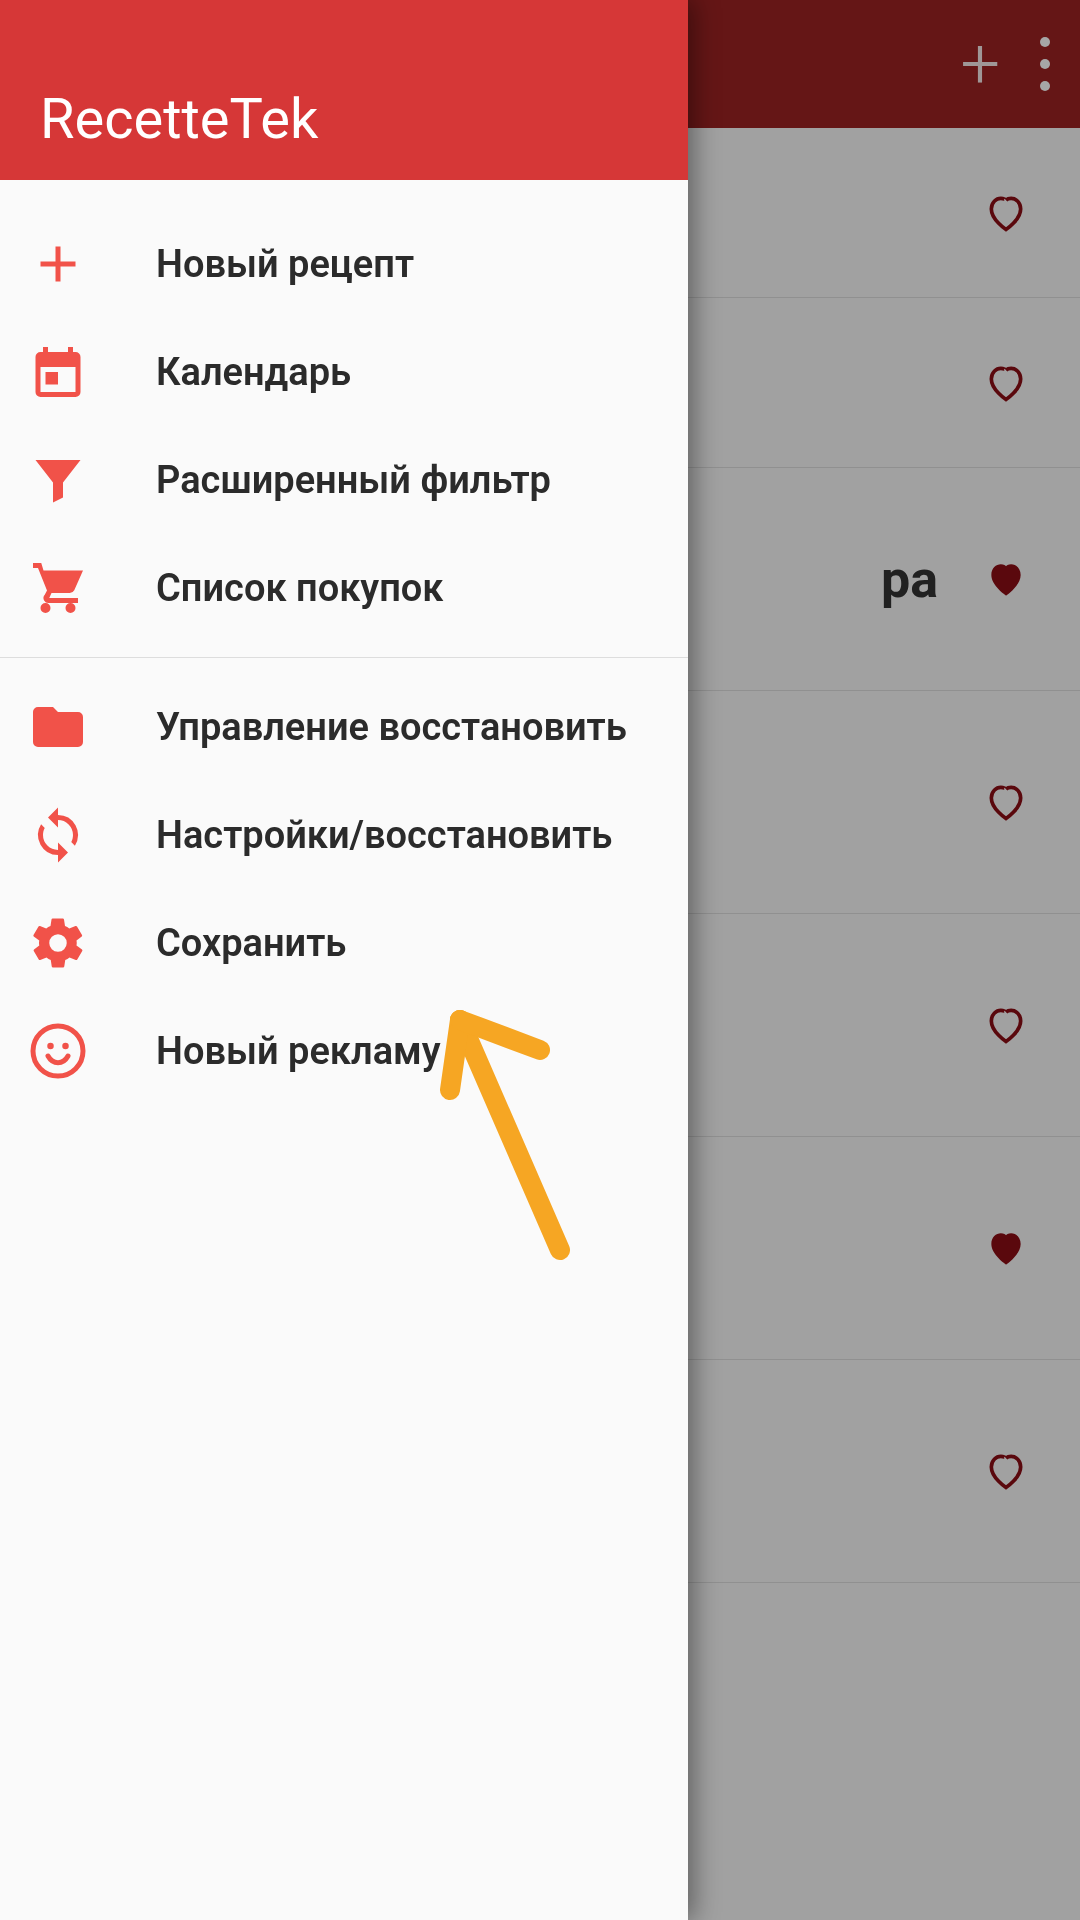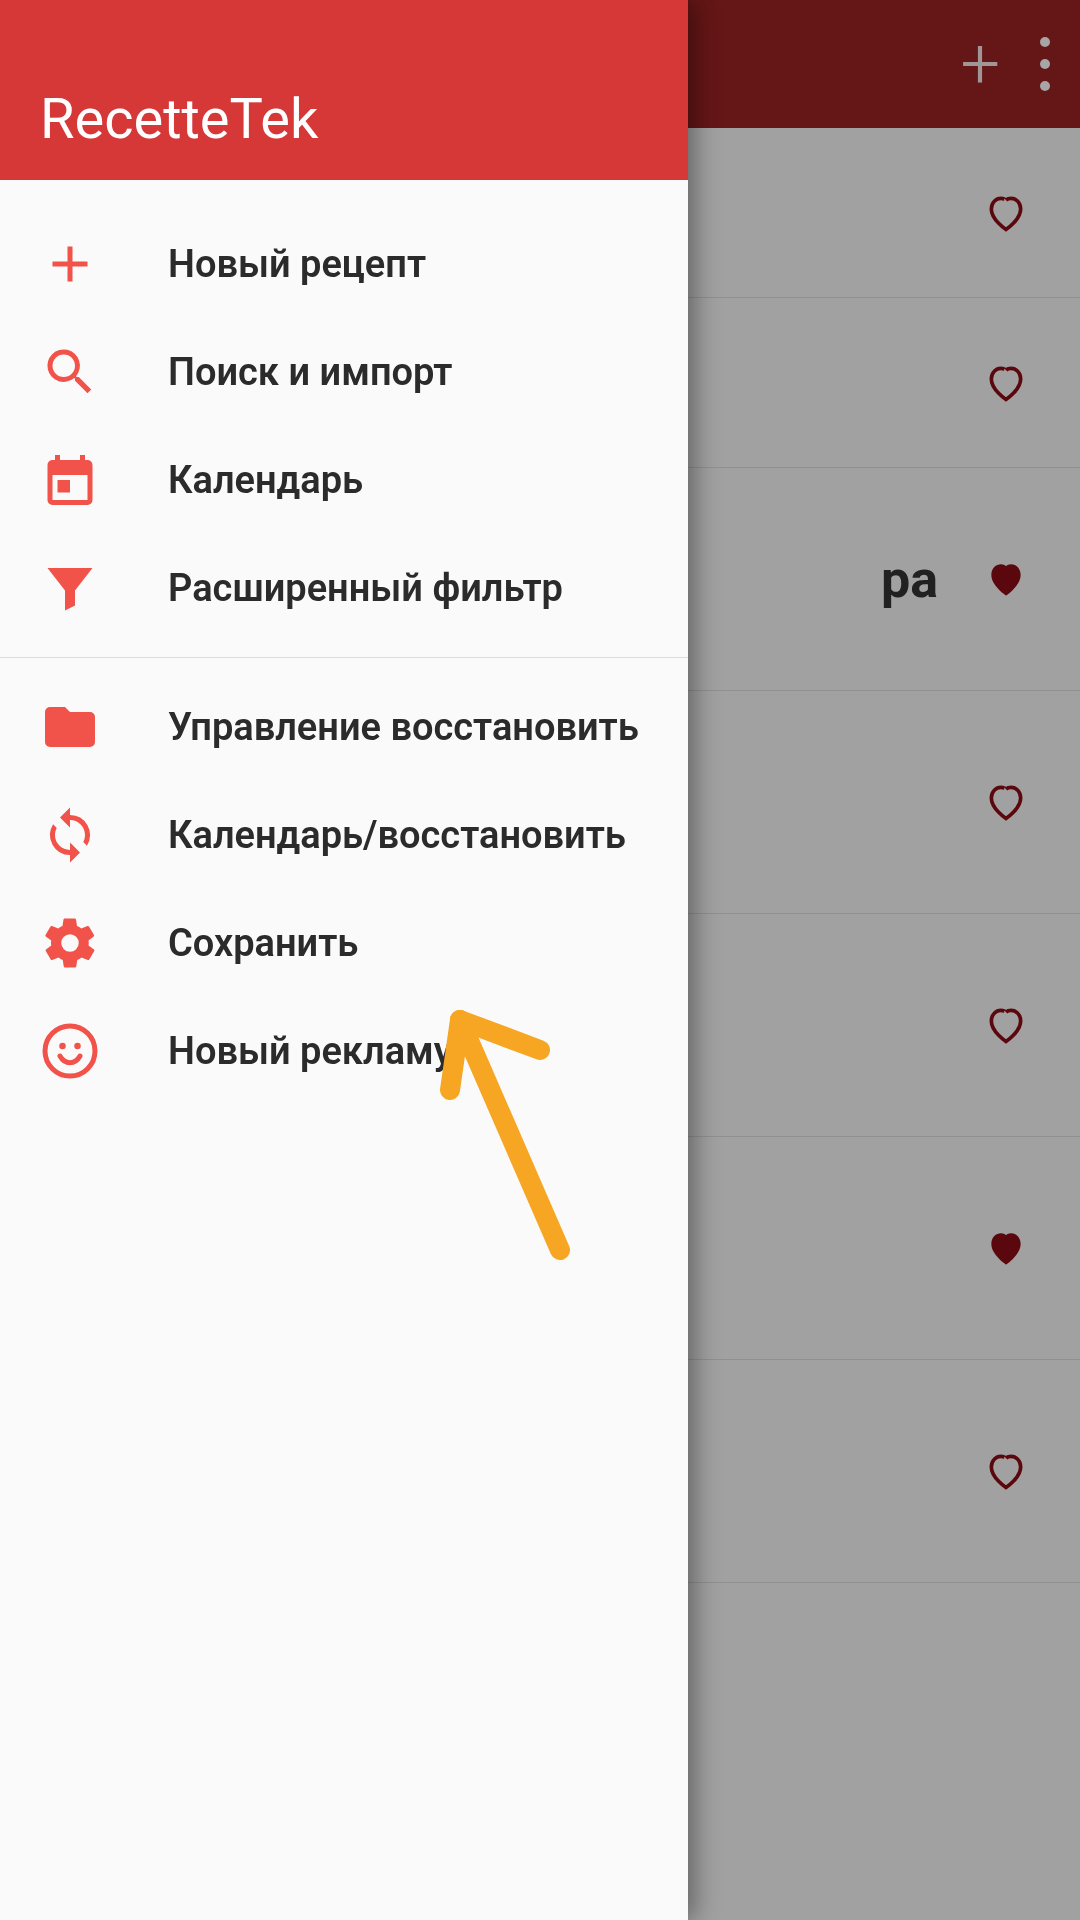--- a/index.html
+++ b/index.html
@@ -111,21 +111,21 @@
   }
 
   .menu {
     display: flex;
     flex-direction: column;
   }
   .menu-item {
     height: 108px;
     display: flex;
     align-items: center;
-    padding-left: 40px;
+    padding-left: 28px;
     box-sizing: border-box;
   }
   .menu-icon {
     width: 60px;
     height: 60px;
     flex: 0 0 60px;
     margin-right: 68px;
     display: flex;
     align-items: center;
     justify-content: center;
@@ -234,59 +234,59 @@
       <span class="menu-icon">
         <svg viewBox="0 0 24 24">
             <path d="M19 13h-6v6h-2v-6H5v-2h6V5h2v6h6v2z"></path>
           </svg>
       </span>
       <span class="menu-label">Новый рецепт</span>
     </div>
     <div class="menu-item">
       <span class="menu-icon">
         <svg viewBox="0 0 24 24">
-            <path d="M15.5 14h-.8l-.3-.3a6.5 6.5 0 1 0-.7.7l.3.3v.8l5 5 1.5-1.5-5-5zm-6 0a4.5 4.5 0 1 1 0-9 4.5 4.5 0 0 1 0 9z"></path>
-          </svg>
-      </span>
-      <span class="menu-label">Поиск и импорт</span>
-    </div>
-    <div class="menu-item">
-      <span class="menu-icon">
-        <svg viewBox="0 0 24 24">
             <path d="M19 4h-1V2h-2v2H8V2H6v2H5a2 2 0 0 0-2 2v14a2 2 0 0 0 2 2h14a2 2 0 0 0 2-2V6a2 2 0 0 0-2-2zm0 16H5V10h14v10zM7 12h5v5H7v-5z"></path>
           </svg>
       </span>
       <span class="menu-label">Календарь</span>
     </div>
     <div class="menu-item">
       <span class="menu-icon">
         <svg viewBox="0 0 24 24">
             <path d="M3 4h18l-7 9v6l-4 2v-8L3 4z"></path>
           </svg>
       </span>
       <span class="menu-label">Расширенный фильтр</span>
     </div>
+    <div class="menu-item">
+      <span class="menu-icon">
+        <svg viewBox="0 0 24 24">
+            <path d="M7 18a2 2 0 1 0 .001 4.001A2 2 0 0 0 7 18zm10 0a2 2 0 1 0 .001 4.001A2 2 0 0 0 17 18zM7.2 14h9.5a2 2 0 0 0 1.8-1.1L22 5H6.2L5.3 2H2v2h2l3.6 9-.9 1.7A2 2 0 0 0 8.5 18H20v-2H8.5l.9-2z"></path>
+          </svg>
+      </span>
+      <span class="menu-label">Список покупок</span>
+    </div>
 
     <div class="divider"></div>
 
     <div class="menu-item">
       <span class="menu-icon">
         <svg viewBox="0 0 24 24">
             <path d="M10 4H4a2 2 0 0 0-2 2v12a2 2 0 0 0 2 2h16a2 2 0 0 0 2-2V8a2 2 0 0 0-2-2h-8l-2-2z"></path>
           </svg>
       </span>
       <span class="menu-label">Управление восстановить</span>
     </div>
     <div class="menu-item">
       <span class="menu-icon">
         <svg viewBox="0 0 24 24">
             <path d="M12 4V1L8 5l4 4V6a6 6 0 0 1 6 6c0 1-.25 1.97-.7 2.8l1.46 1.46A8 8 0 0 0 12 4zm0 14a6 6 0 0 1-6-6c0-1 .25-1.97.7-2.8L5.24 7.74A8 8 0 0 0 12 20v3l4-4-4-4v3z"></path>
           </svg>
       </span>
-      <span class="menu-label">Календарь/восстановить</span>
+      <span class="menu-label">Настройки/восстановить</span>
     </div>
     <div class="menu-item">
       <span class="menu-icon">
         <svg viewBox="0 0 24 24">
             <path d="M19.4 13a7.8 7.8 0 0 0 .1-1 7.8 7.8 0 0 0-.1-1l2.1-1.6a.5.5 0 0 0 .1-.6l-2-3.4a.5.5 0 0 0-.6-.2l-2.5 1a7.3 7.3 0 0 0-1.7-1l-.4-2.6a.5.5 0 0 0-.5-.4h-4a.5.5 0 0 0-.5.4l-.4 2.6a7.3 7.3 0 0 0-1.7 1l-2.5-1a.5.5 0 0 0-.6.2l-2 3.4a.5.5 0 0 0 .1.6L4.5 11a7.8 7.8 0 0 0-.1 1 7.8 7.8 0 0 0 .1 1l-2.1 1.6a.5.5 0 0 0-.1.6l2 3.4a.5.5 0 0 0 .6.2l2.5-1a7.3 7.3 0 0 0 1.7 1l.4 2.6a.5.5 0 0 0 .5.4h4a.5.5 0 0 0 .5-.4l.4-2.6a7.3 7.3 0 0 0 1.7-1l2.5 1a.5.5 0 0 0 .6-.2l2-3.4a.5.5 0 0 0-.1-.6L19.4 13zM12 15.5A3.5 3.5 0 1 1 12 8.5a3.5 3.5 0 0 1 0 7z"></path>
           </svg>
       </span>
       <span class="menu-label">Сохранить</span>
     </div>
     <div class="menu-item">

